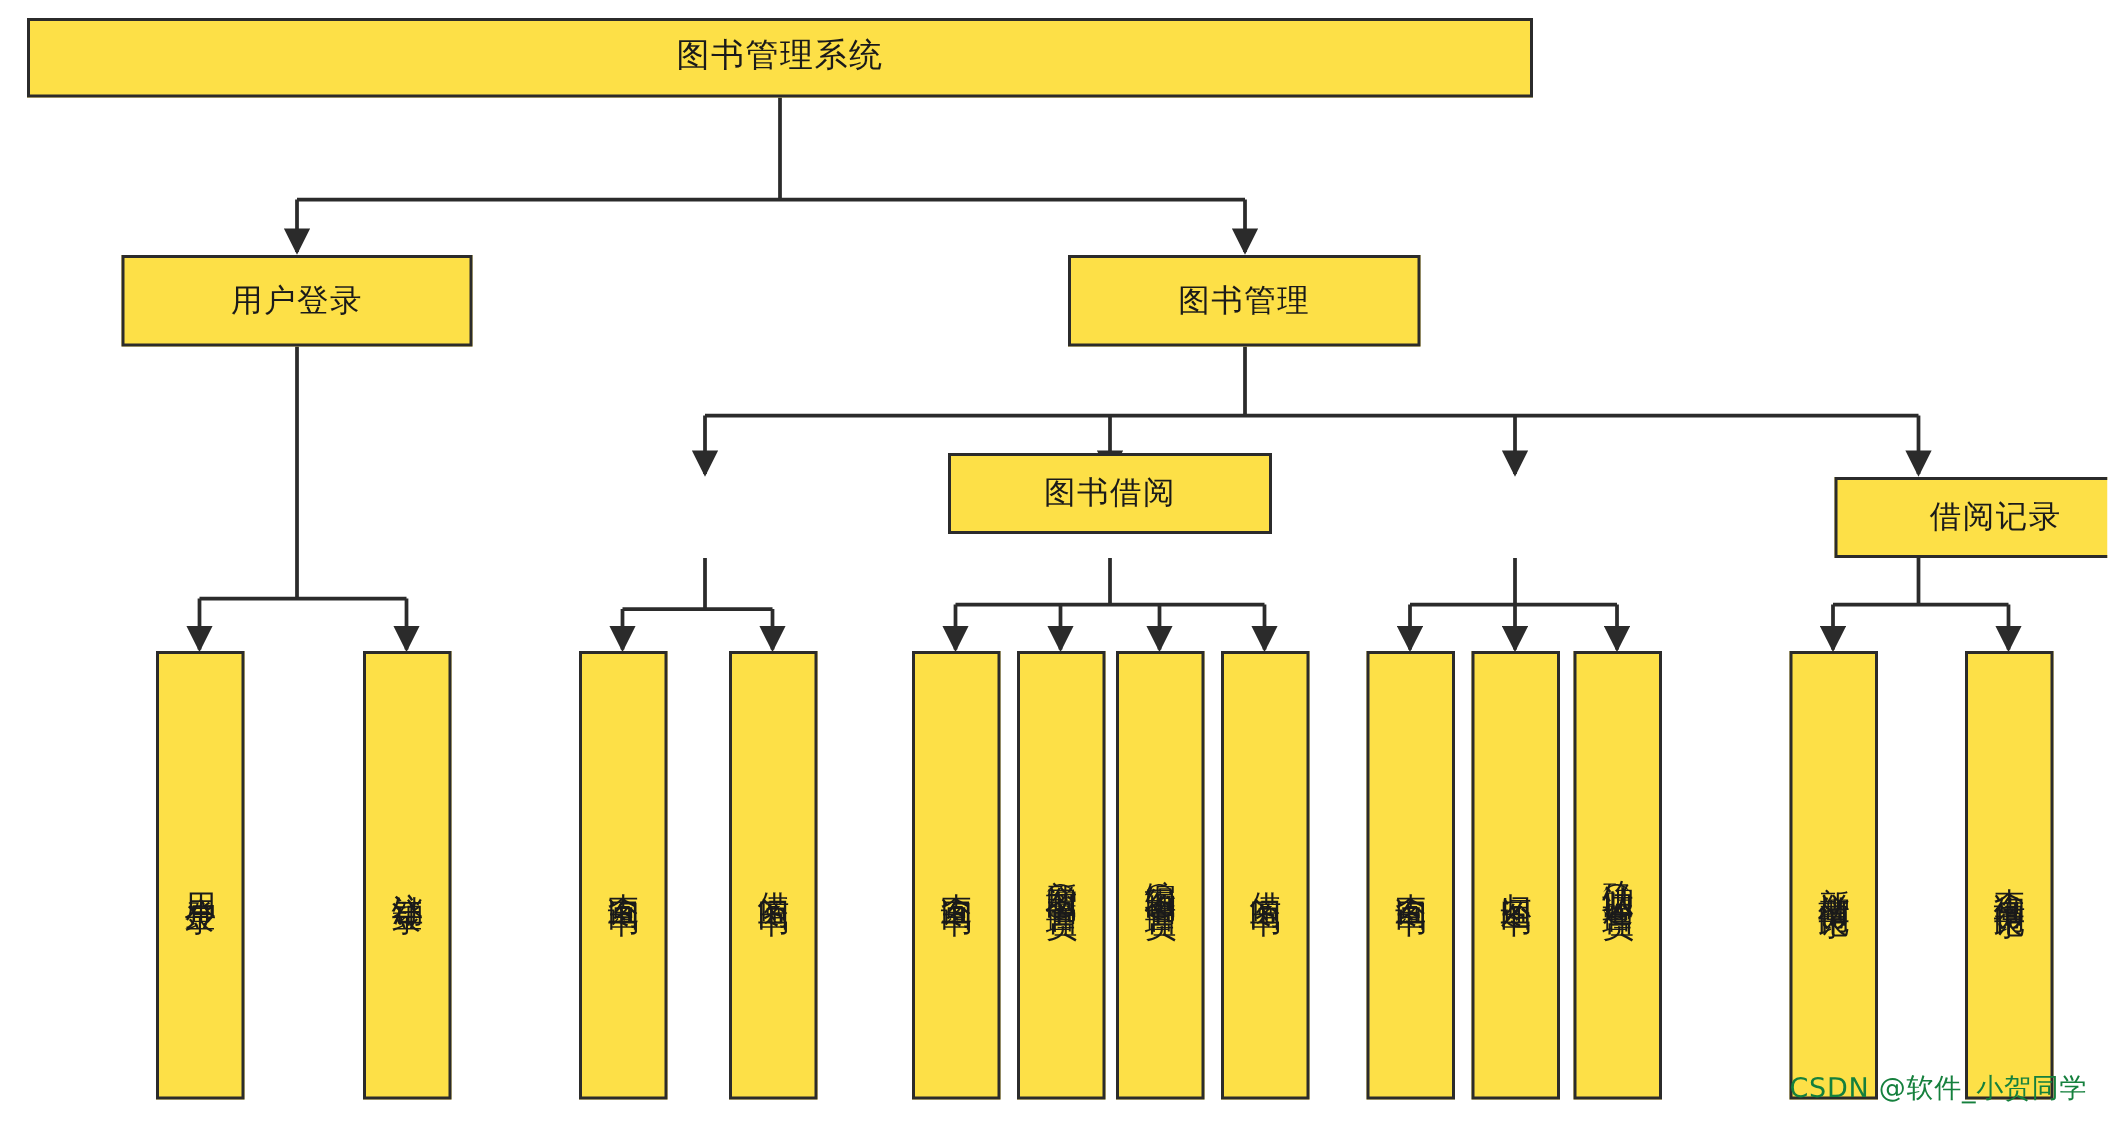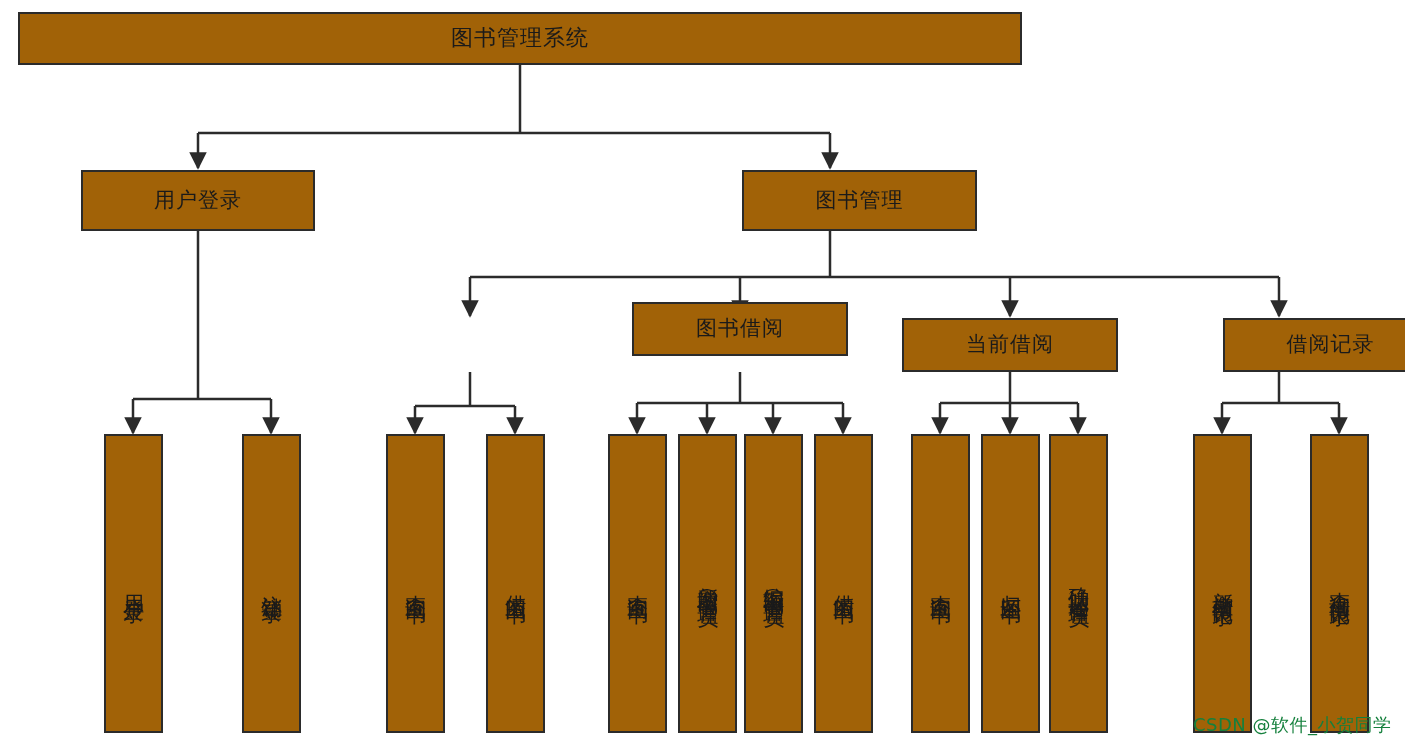--- a/index.html
+++ b/index.html
@@ -22,21 +22,21 @@
     position: absolute;
     left: 0;
     top: 0;
     width: 1405px;
     height: 747px;
     pointer-events: none;
   }
   .node {
     position: absolute;
     box-sizing: border-box;
-    background: #a16207;
+    background: #fde047;
     border: 2px solid #2b2b2b;
     display: flex;
     align-items: center;
     justify-content: center;
     color: #1a1a1a;
   }
   .node-h {
     font-size: 21px;
     letter-spacing: 1px;
     line-height: 1.2;
@@ -113,24 +113,23 @@
       <path d="M 1279 372 L 1279 403"></path>
       <path d="M 1222 403 L 1339 403"></path>
       <path d="M 1222 403 L 1222 433" marker-end="url(#arrow)"></path>
       <path d="M 1339 403 L 1339 433" marker-end="url(#arrow)"></path>
     </g>
   </svg>
 
   <div class="node node-h node-title" style="left:18px; top:12px; width:1004px; height:53px;">图书管理系统</div>
 
   <div class="node node-h" style="left:81px; top:170px; width:234px; height:61px;">用户登录</div>
-  <div class="node node-h" style="left:712px; top:170px; width:235px; height:61px;margin-left:30px;">图书管理</div>
+  <div class="node node-h" style="left:712px; top:170px; width:235px; height:61px;">图书管理</div>
 
   <div class="node node-h" style="left:632px; top:302px; width:216px; height:54px;">图书借阅</div>
-  <div class="node node-h" style="left:902px; top:318px; width:216px; height:54px;">当前借阅</div>
   <div class="node node-h" style="left:1223px; top:318px; width:215px; height:54px;">借阅记录</div>
 
   <div class="node node-v" style="left:104px; top:434px; width:59px; height:299px;">用户登录</div>
   <div class="node node-v" style="left:242px; top:434px; width:59px; height:299px;">注销登录</div>
 
   <div class="node node-v" style="left:386px; top:434px; width:59px; height:299px;">查询图书</div>
   <div class="node node-v" style="left:486px; top:434px; width:59px; height:299px;">借阅图书</div>
 
   <div class="node node-v" style="left:608px; top:434px; width:59px; height:299px;">查询图书</div>
   <div class="node node-v" style="left:678px; top:434px; width:59px; height:299px;">新增图书（管理员）</div>

